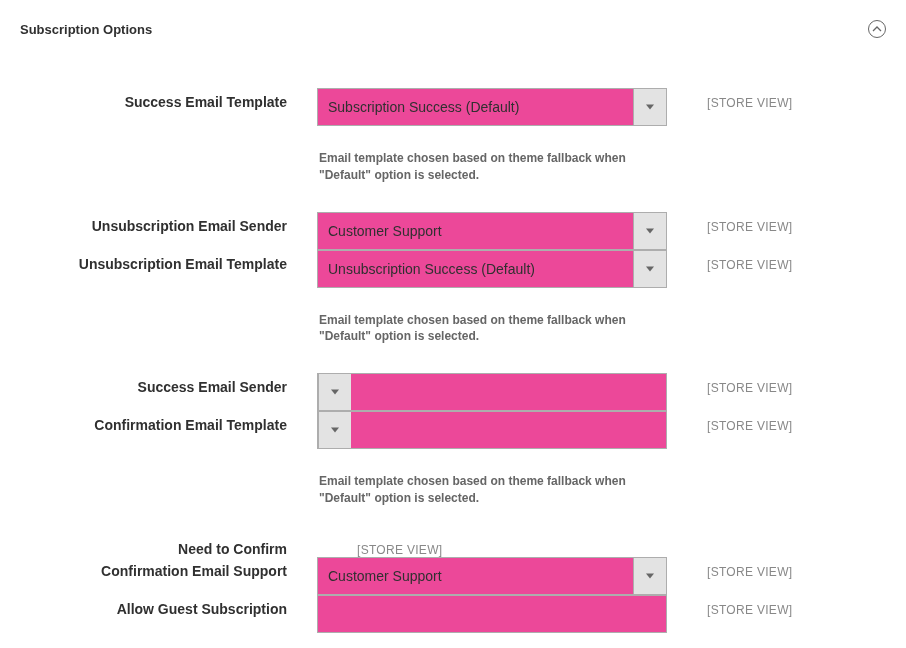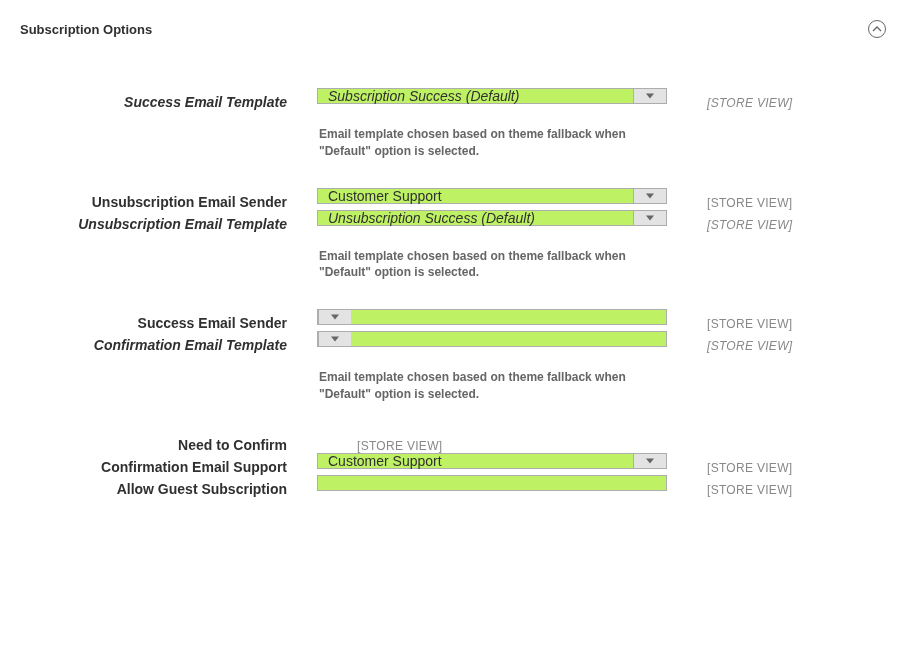--- a/index.html
+++ b/index.html
@@ -30,39 +30,39 @@
       align-items: center;
       justify-content: center;
       cursor: pointer;
     }
     .collapse-icon svg { width: 10px; height: 10px; }
     .form-rows { display: flex; flex-direction: column; }
     .form-row {
       display: flex;
       align-items: flex-start;
     }
-    .form-row.with-hint { margin-bottom: 12px; font-style: italic; }
+    .form-row.with-hint { margin-bottom: 20px; }
     .label-col {
       width: 297px;
       text-align: right;
       padding-right: 30px;
       padding-top: 6px;
       font-size: 14px;
       font-weight: 600;
       color: #303030;
     }
     .field-col {
       width: 350px;
       position: relative;
     }
     .select-wrap {
       display: flex;
       border: 1px solid #adadad;
-      background: #bef264;
-      height: 16px;
+      background: #ec4899;
+      height: 38px;
       cursor: pointer;
       gap: 16px;
     }
     .select-value {
       flex: 1;
       padding: 0 10px;
       display: flex;
       align-items: center;
       font-size: 14px;
       color: #303030;

